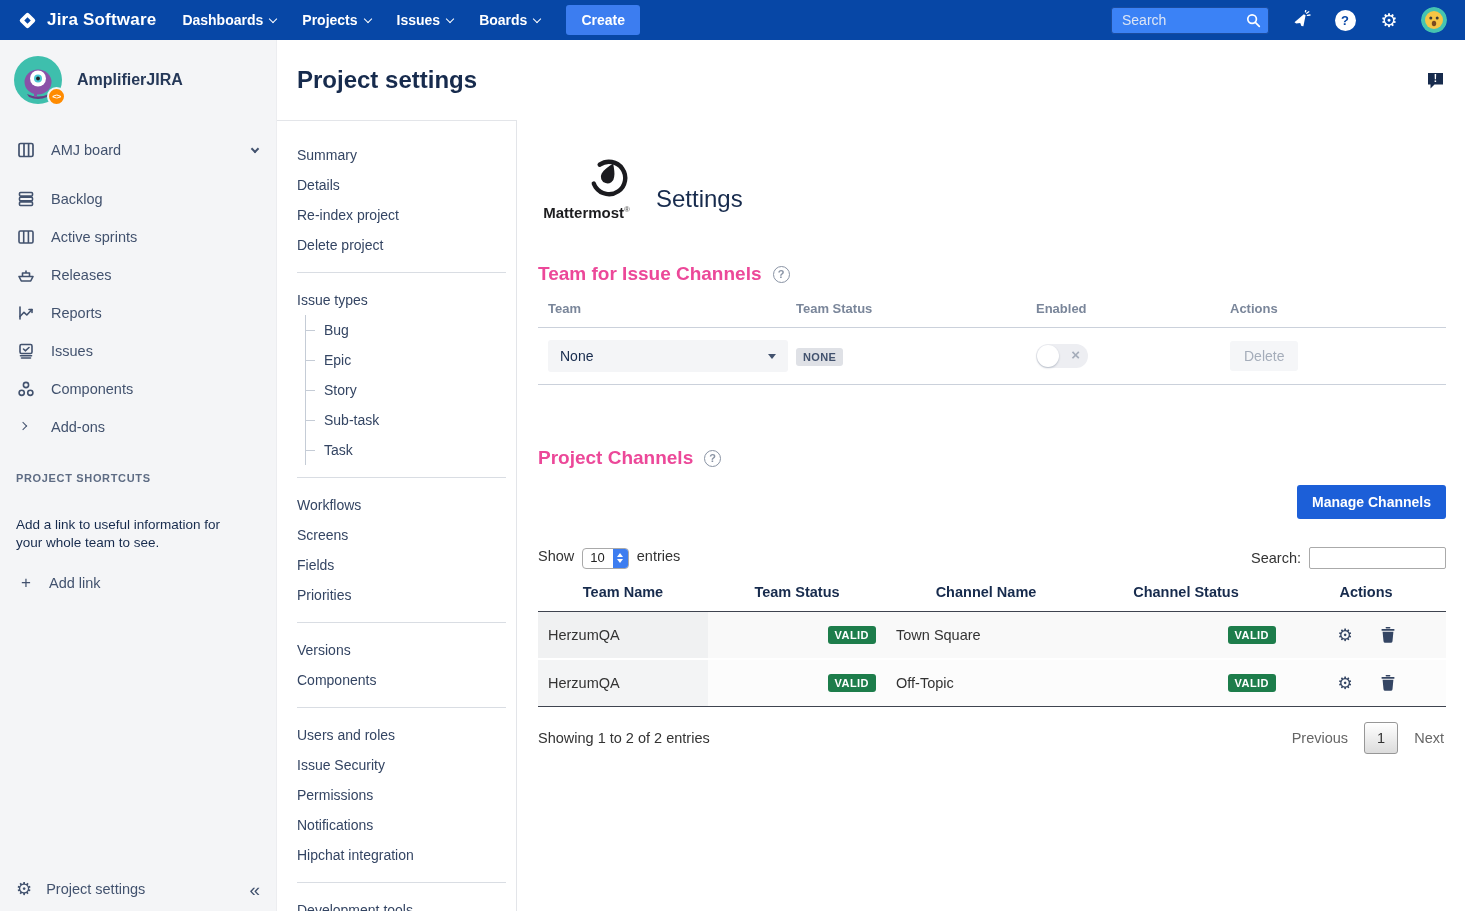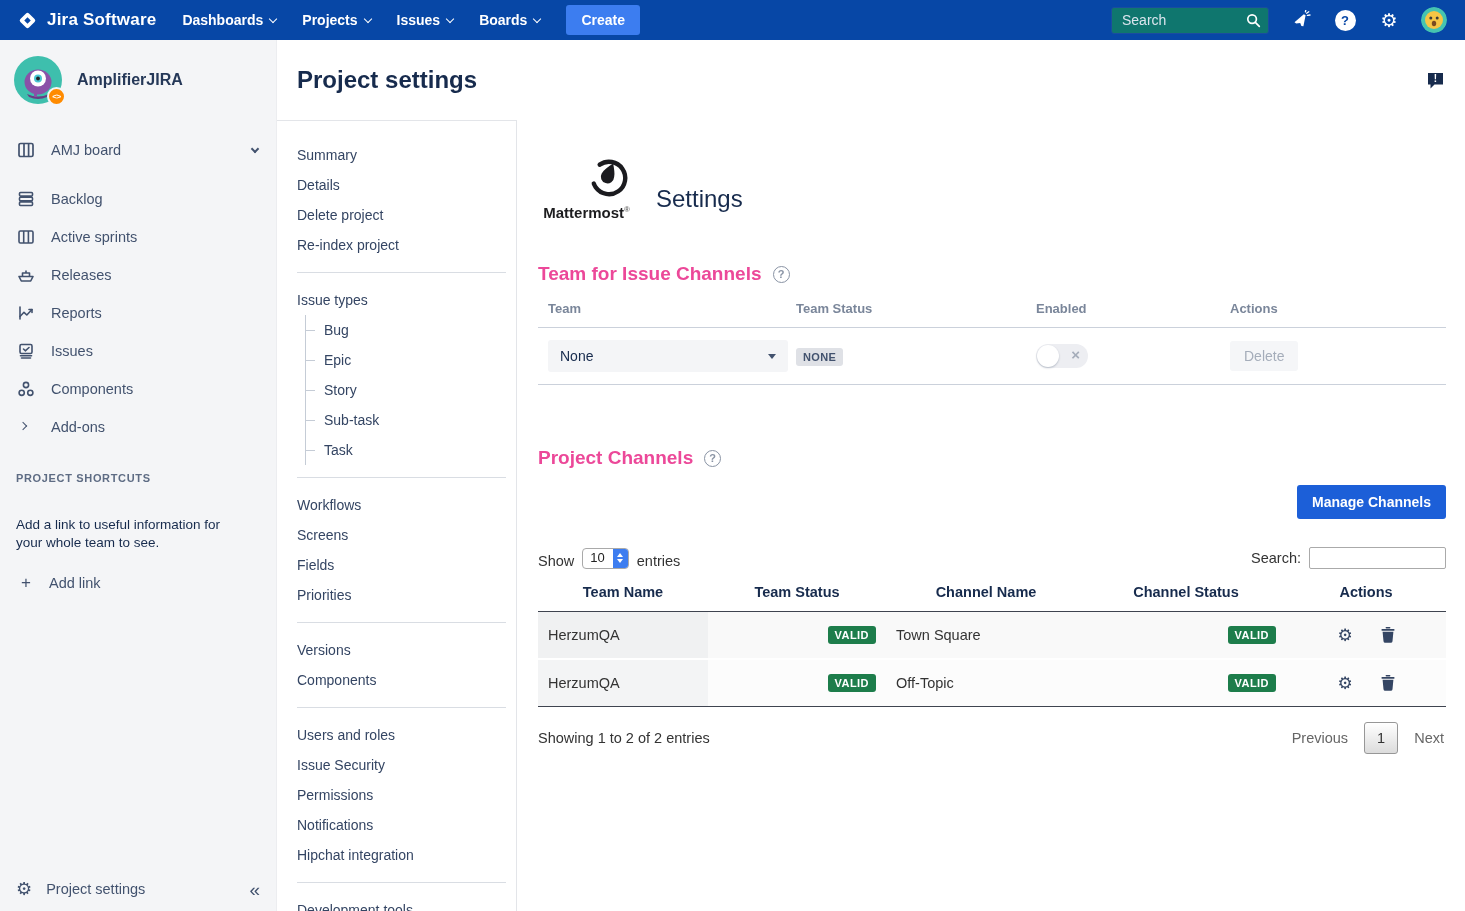--- a/index.html
+++ b/index.html
@@ -10,21 +10,21 @@
   .navbar { height:40px; background:#0747A6; display:flex; align-items:center; padding:0 18px 0 16px; color:#fff; }
   .brand { display:flex; align-items:center; gap:8px; margin-right:26px; cursor:pointer; }
   .brand-name { font-size:17px; font-weight:700; letter-spacing:.2px; }
   .nav-menu { display:flex; align-items:center; gap:26px; }
   .nav-item { display:flex; align-items:center; gap:7px; font-size:14px; font-weight:700; cursor:pointer; }
   .chev { display:inline-block; width:6px; height:6px; border-right:1.6px solid currentColor; border-bottom:1.6px solid currentColor; transform:rotate(45deg); margin-top:-3px; }
   .chev-right { transform:rotate(-45deg); }
   .create-btn { margin-left:26px; background:#3C7DF0; color:#fff; border:none; font-size:14px; font-weight:700; padding:7px 15px; border-radius:3px; cursor:pointer; font-family:inherit; }
   .nav-right { margin-left:auto; display:flex; align-items:center; gap:20px; }
   .nav-search { position:relative; }
-  .nav-search input { width:158px; height:27px; background:#0f766e; border:1px solid #1A4C9F; border-radius:3px; color:#fff; font-size:14px; padding:0 30px 0 10px; font-family:inherit; }
+  .nav-search input { width:158px; height:27px; background:#3b82f6; border:1px solid #1A4C9F; border-radius:3px; color:#fff; font-size:14px; padding:0 30px 0 10px; font-family:inherit; }
   .nav-search input::placeholder { color:#E6EBF5; opacity:.95; }
   .nav-search svg { position:absolute; right:8px; top:6px; }
   .nav-icon { display:flex; align-items:center; justify-content:center; width:24px; height:24px; cursor:pointer; }
   .gear-glyph { font-family:"DejaVu Sans",sans-serif; font-size:19px; line-height:1; color:#fff; }
   .help-circle { width:21px; height:21px; border-radius:50%; background:#fff; color:#0747A6; font-size:13px; font-weight:700; display:flex; align-items:center; justify-content:center; }
   .nav-avatar { width:26px; height:26px; border-radius:50%; overflow:hidden; cursor:pointer; }
 
   
   .app { display:flex; height:871px; }
 
@@ -89,21 +89,21 @@
   .badge-none { display:inline-block; background:#DFE1E6; color:#42526E; font-size:11px; font-weight:700; letter-spacing:.03em; padding:3px 7px; border-radius:3px; }
   .toggle { position:relative; width:52px; height:24px; background:#EDEEF2; border-radius:12px; cursor:pointer; }
   .toggle .knob { position:absolute; left:1px; top:1px; width:22px; height:22px; background:#fff; border-radius:50%; box-shadow:0 1px 2px rgba(9,30,66,.25); }
   .toggle .x { position:absolute; right:8px; top:2px; color:#A5ADBA; font-size:15px; font-weight:700; }
   .delete-btn { background:#F5F6F8; color:#A5ADBA; border:none; font-size:14px; padding:7px 14px; border-radius:3px; cursor:default; font-family:inherit; }
 
   
   .manage-row { display:flex; justify-content:flex-end; margin:8px 0 28px; }
   .manage-btn { background:#1C5FD8; color:#fff; border:none; font-size:14px; font-weight:700; padding:9px 15px; border-radius:3px; cursor:pointer; font-family:inherit; }
   .dt-controls { display:flex; justify-content:space-between; align-items:center; margin-bottom:10px; font-size:14.5px; color:#333; }
-  .dt-length { display:flex; align-items:flex-end; gap:8px; }
+  .dt-length { display:flex; align-items:flex-start; gap:8px; }
   .select-box { display:inline-flex; align-items:stretch; border:1px solid #A9A9A9; border-radius:4px; overflow:hidden; height:21px; cursor:pointer; background:#fff; }
   .select-box .val { padding:1px 8px 0 7px; font-size:13px; color:#222; }
   .select-box .stepper { width:15px; background:#3D7DF0; display:flex; flex-direction:column; align-items:center; justify-content:center; gap:2px; }
   .tri-up { width:0; height:0; border-left:3px solid transparent; border-right:3px solid transparent; border-bottom:4px solid #fff; }
   .tri-down { width:0; height:0; border-left:3px solid transparent; border-right:3px solid transparent; border-top:4px solid #fff; }
   .dt-search { display:flex; align-items:center; gap:8px; }
   .dt-search input { width:137px; height:22px; border:1px solid #AAA; border-radius:2px; padding:0 5px; font-family:inherit; font-size:13px; }
 
   table.channels { width:100%; border-collapse:collapse; }
   table.channels th { font-size:14.5px; font-weight:700; color:#172B4D; text-align:center; padding:5px 10px 11px; border-bottom:1px solid #3F4450; }
@@ -319,22 +319,22 @@
           <text x="9.5" y="11" text-anchor="middle" font-size="10" font-weight="bold" fill="#fff">!</text>
         </svg>
       </div>
     </div>
 
     <div class="body-row">
 
       <nav class="settings-nav">
         <div class="snav-item">Summary</div>
         <div class="snav-item">Details</div>
+        <div class="snav-item">Re-index project</div>
         <div class="snav-item">Delete project</div>
-        <div class="snav-item">Re-index project</div>
         <hr class="snav-divider">
         <div class="snav-item">Issue types</div>
         <div class="tree">
           <div class="snav-item">
               <span class="tick"></span>
               <span>Bug</span>
             </div>
           <div class="snav-item">
               <span class="tick"></span>
               <span>Epic</span>

